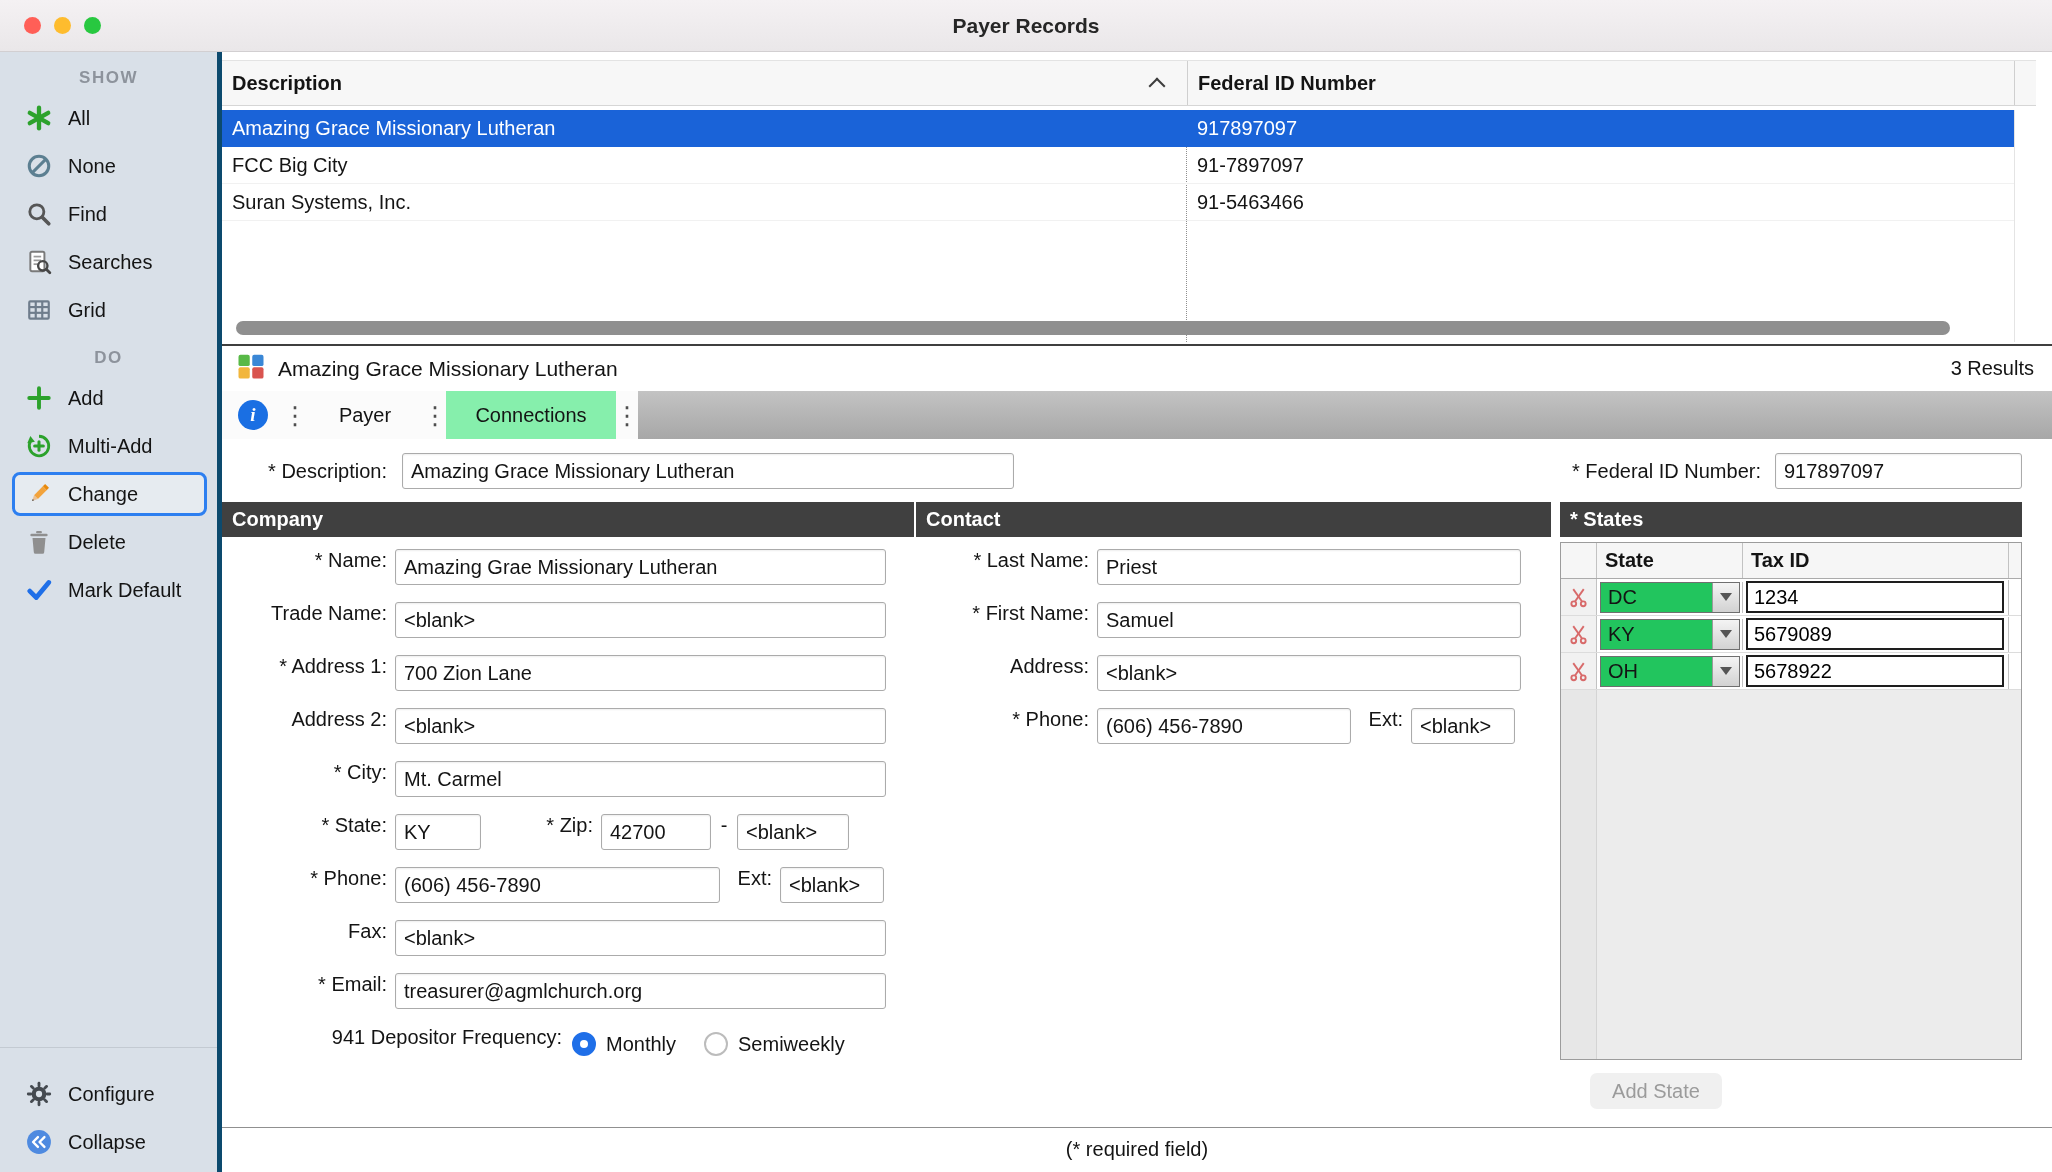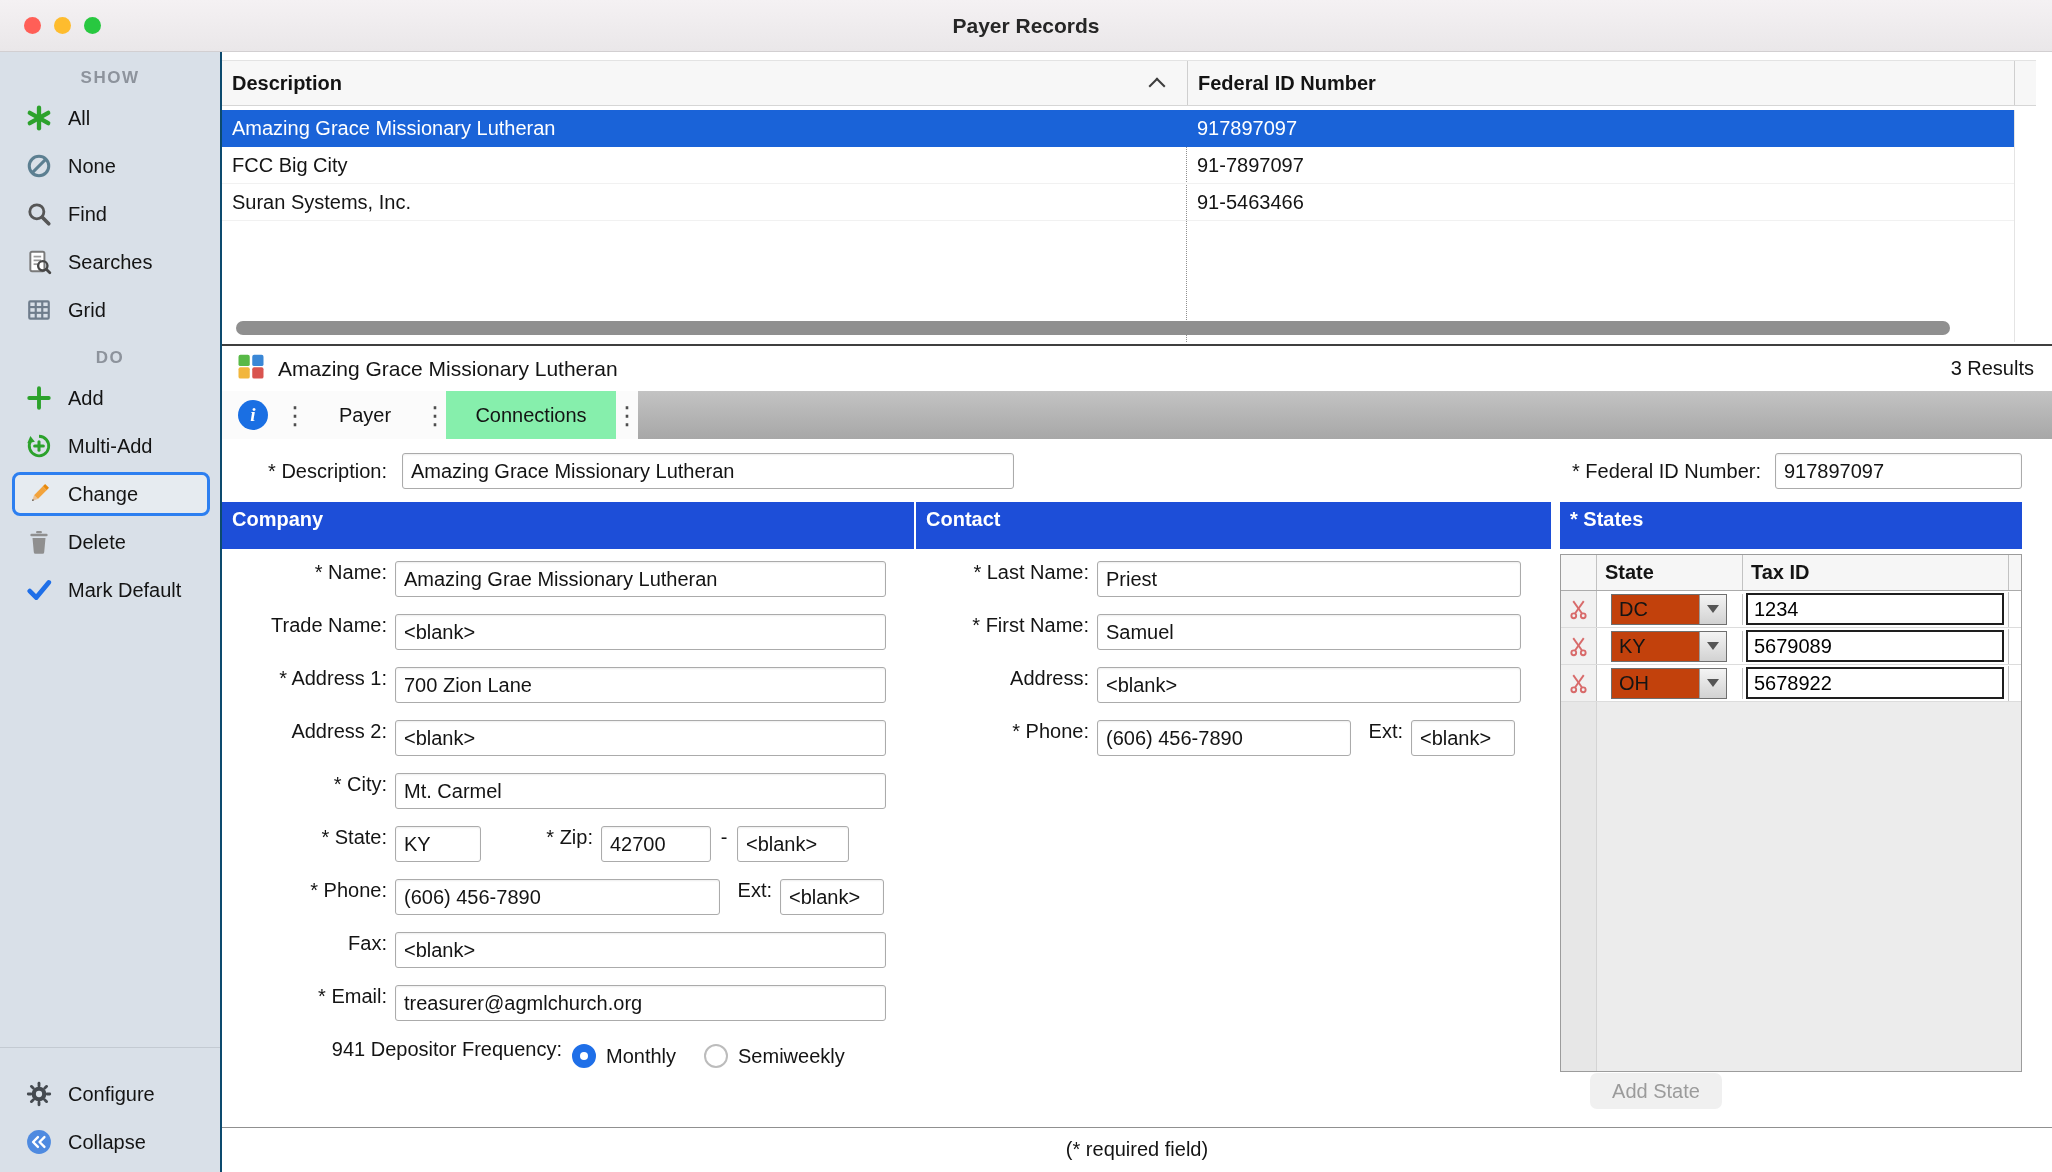--- a/index.html
+++ b/index.html
@@ -15,21 +15,21 @@
   .titlebar { position: absolute; left: 0; top: 0; width: 2052px; height: 52px;
     background: linear-gradient(#f4f1f3, #eae7e9); border-bottom: 1px solid #d2cfd1; }
   .title { position: absolute; inset: 0; line-height: 52px; text-align: center;
     font-weight: bold; font-size: 21px; color: #262626; }
   .lights { position: absolute; left: 24px; top: 17px; display: flex; gap: 13px; }
   .light { width: 17px; height: 17px; border-radius: 50%; }
   .light.red { background: #ff5f57; } .light.yellow { background: #febc2e; } .light.green { background: #28c840; }
 
   
   .sidebar { position: absolute; left: 0; top: 52px; width: 222px; height: 1120px;
-    background: #d9e0e8; border-right: 2px solid #0c4a6e; }
+    background: #d9e0e8; border-right: 5px solid #0c4a6e; }
   .side-head { margin: 16px 0 8px; text-align: center; font-weight: bold; font-size: 17px;
     letter-spacing: 1.5px; color: #8d939c; }
   .side-item { display: flex; align-items: center; height: 44px; margin: 4px 10px 4px 12px;
     padding-left: 12px; gap: 14px; border-radius: 8px; }
   .side-item .ic { width: 30px; height: 30px; flex: 0 0 30px; display: flex; align-items: center; justify-content: center; }
   .side-item.selected { border: 3px solid #2d7ff0; background: rgba(255,255,255,0.35); padding-left: 9px; }
   .side-footer { position: absolute; left: 0; right: 0; bottom: 4px;
     border-top: 1px solid #c3cad2; padding-top: 20px; }
 
   
@@ -80,21 +80,21 @@
     box-shadow: inset 0 1px 2px rgba(0,0,0,0.07); }
   .flabel { text-align: right; padding-right: 8px; white-space: nowrap; }
   .desc-row { position: absolute; left: 0; top: 401px; width: 1830px; height: 36px;
     display: flex; align-items: center; }
   .dr-label { width: 173px; }
   .dr-input { width: 612px; margin-left: 7px; }
   .dr-spacer { flex: 1; }
   .dr-fed-input { width: 247px; margin-left: 6px; margin-right: 30px; }
 
   .panel { position: absolute; top: 450px; }
-  .phead { height: 47px; background: #1d4ed8; color: #fff; font-weight: bold;
+  .phead { height: 35px; background: #404040; color: #fff; font-weight: bold;
     line-height: 35px; padding-left: 10px; }
   .p-company { left: 0; width: 694px; }
   .p-company .phead { border-right: 2px solid #fff; }
   .p-contact { left: 694px; width: 635px; }
   .p-states { left: 1338px; width: 462px; }
 
   .fields { display: flex; flex-direction: column; gap: 17px; padding-top: 12px; }
   .frow { display: flex; height: 36px; }
   .lab-co { width: 173px; }
   .lab-ct { width: 181px; }
@@ -121,21 +121,21 @@
     position: relative; background: #ececec; }
   .st-header { display: flex; height: 36px; background: #f6f6f6; border-bottom: 1px solid #ababab; font-weight: bold; }
   .st-c1 { width: 36px; border-right: 1px solid #c2c2c2; }
   .st-c2 { width: 146px; border-right: 1px solid #c2c2c2; padding-left: 8px; line-height: 35px; }
   .st-c3 { width: 266px; border-right: 1px solid #c2c2c2; padding-left: 8px; line-height: 35px; }
   .st-c4 { flex: 1; }
   .st-row { display: flex; height: 37px; background: #fff; border-bottom: 1px solid #dcdcdc; align-items: center; }
   .st-row .st-c1 { height: 100%; background: #f1f1f1; display: flex; align-items: center; justify-content: center; padding: 0; }
   .st-colstrip { position: absolute; left: 0; top: 147px; bottom: 0; width: 36px;
     background: #e7e7e7; border-right: 1px solid #d4d4d4; }
-  .sel { display: flex; width: 116px; height: 31px; border: 1px solid #6f6f6f; background: #c2410c; margin-left: 14px; }
+  .sel { display: flex; width: 140px; height: 31px; border: 1px solid #6f6f6f; background: #22c55e; margin-left: 3px; }
   .sel-text { flex: 1; padding-left: 7px; line-height: 29px; }
   .sel-btn { width: 27px; border-left: 1px solid #9a9a9a;
     background: linear-gradient(#f4f4f4, #d2d2d2); display: flex; align-items: center; justify-content: center; }
   .tri-down { width: 0; height: 0; border-left: 6px solid transparent; border-right: 6px solid transparent;
     border-top: 8px solid #555; }
   .taxinput { width: 258px; height: 32px; border: 2px solid #1e1e1e; margin-left: 3px;
     padding: 0 6px; font: 20px "Liberation Sans", sans-serif; background: #fff; }
   .add-state { position: absolute; left: 1368px; top: 1021px; width: 132px; height: 36px;
     background: #f0f0f0; color: #9b9b9b; border: none; border-radius: 7px;
     font: 20px "Liberation Sans", sans-serif; }

